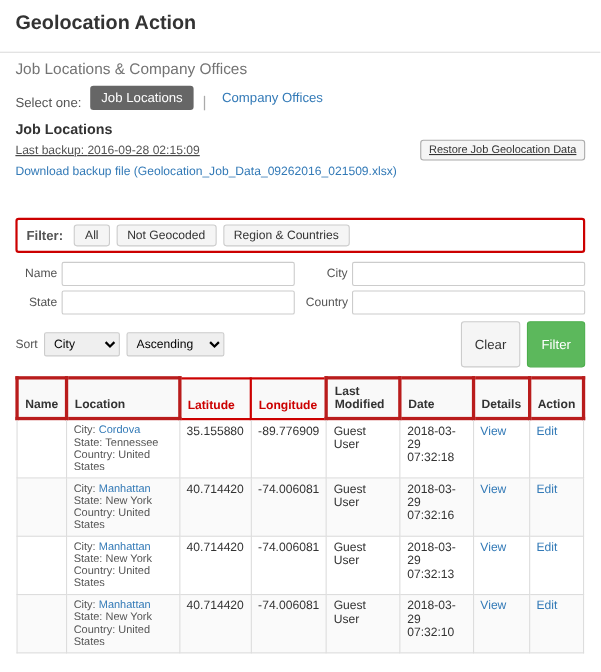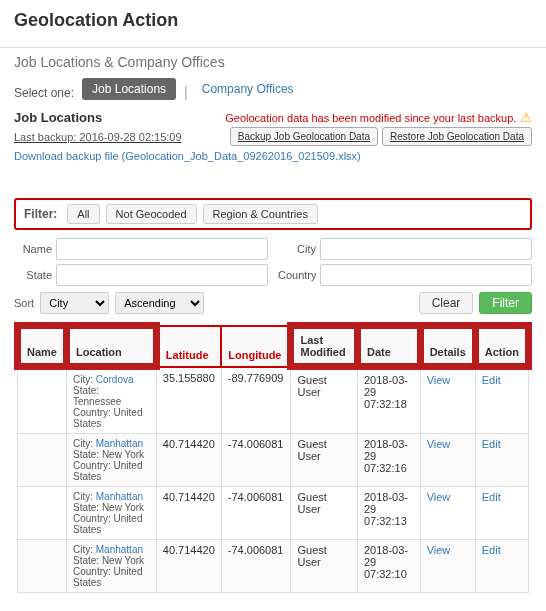--- a/index.html
+++ b/index.html
@@ -201,35 +201,35 @@
       font-size: 12px;
       padding: 3px 12px;
       border: 1px solid #ccc;
       background: #f5f5f5;
       border-radius: 3px;
       cursor: pointer;
       color: #333;
     }
     .btn-filter {
       font-size: 12px;
-      padding: 3px 12px;
+      padding: 13px 12px;
       border: 1px solid #4cae4c;
       background: #5cb85c;
       border-radius: 3px;
       cursor: pointer;
       color: #fff;
     }
     .data-table {
       width: 100%;
       border-collapse: collapse;
       font-size: 11px;
     }
     .data-table th {
       background: #f9f9f9;
-      border: 7px solid #b91c1c;
+      border: 3px solid #b91c1c;
       padding: 5px 6px;
       text-align: left;
       font-weight: bold;
       color: #333;
       vertical-align: bottom;
     }
     .data-table th.highlighted {
       border: 2px solid #c00;
       color: #c00;
       margin-left: 45px;
@@ -281,33 +281,28 @@
   <span class="select-one-label">Select one:</span>
   <button class="btn-tab-active">Job Locations</button>
   <span class="pipe-separator">|</span>
   <a class="btn-tab-inactive">Company Offices</a>
 </div>
 
 <div class="content-area">
 
   <div class="job-locations-header">
     <span class="jl-title">Job Locations</span>
-    <span class="warning-text">
-      <span>Geolocation data has been modified since your last backup.</span>
-      <span class="warning-icon">⚠</span>
-    </span>
   </div>
 
   <div class="backup-info-row">
     <span class="backup-date">
       <span>Last backup:</span>
       <span>2016-09-28 02:15:09</span>
     </span>
     <div class="backup-btns">
-      <button class="btn-small">Backup Job Geolocation Data</button>
       <button class="btn-small">Restore Job Geolocation Data</button>
     </div>
   </div>
 
   <a class="download-link">Download backup file (Geolocation_Job_Data_09262016_021509.xlsx)</a>
 
   <div class="filter-bar">
     <span class="filter-label">Filter:</span>
     <button class="filter-btn">All</button>
     <button class="filter-btn">Not Geocoded</button>

